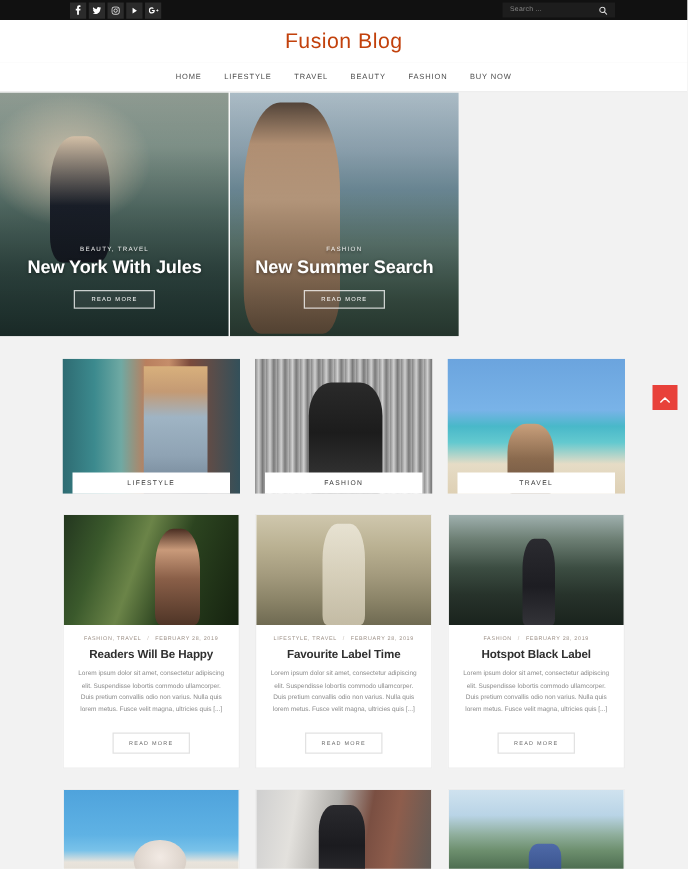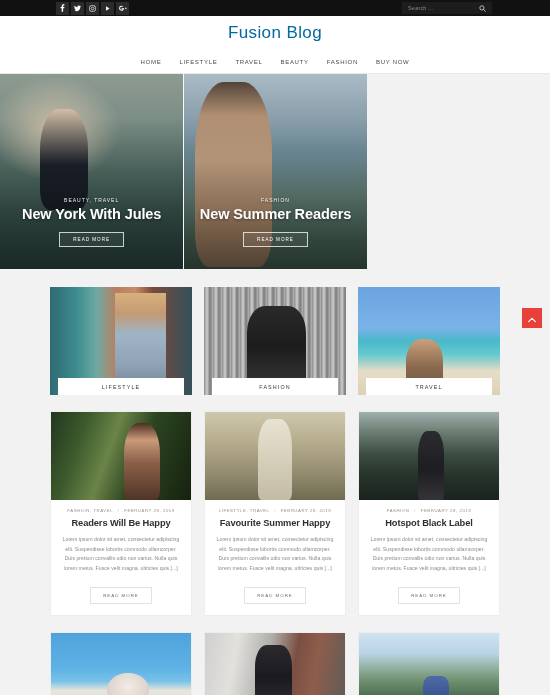--- a/index.html
+++ b/index.html
@@ -67,21 +67,21 @@
   
   .masthead {
     background: #ffffff;
     height: 34px;
     display: flex; align-items: center; justify-content: center;
   }
   .site-title {
     font-size: 17px;
     font-weight: 400;
     letter-spacing: .4px;
-    color: #0369a1;
+    color: #c2410c;
   }
 
   
   .nav {
     background: #ffffff;
     height: 24px;
     display: flex; align-items: center; justify-content: center;
     gap: 18px;
     border-bottom: 1px solid #e9e9e9;
   }
@@ -371,21 +371,21 @@
       <span class="hero-btn">READ MORE</span>
     </div>
   </div>
 
 
   <div class="hero-cell">
     <div class="hero-bg photo-sea"></div>
     <div class="hero-shade"></div>
     <div class="hero-cap">
       <div class="hero-cat">FASHION</div>
-      <div class="hero-title">New Summer Readers</div>
+      <div class="hero-title">New Summer Search</div>
       <span class="hero-btn">READ MORE</span>
     </div>
   </div>
 </section>
 
 <section class="section-pad">
   <div class="grid3">
     <div class="cat-card">
       <div class="cat-img ci1"></div>
       <div class="cat-label">LIFESTYLE</div>
@@ -423,21 +423,21 @@
     <article class="post-card">
       <div class="post-thumb">
         <div class="pi2"></div>
       </div>
       <div class="post-body">
         <div class="post-meta">
           <span>LIFESTYLE, TRAVEL</span>
           <span class="sep">/</span>
           <span>FEBRUARY 28, 2019</span>
         </div>
-        <h2 class="post-title">Favourite Summer Happy</h2>
+        <h2 class="post-title">Favourite Label Time</h2>
         <p class="post-excerpt">Lorem ipsum dolor sit amet, consectetur adipiscing elit. Suspendisse lobortis commodo ullamcorper. Duis pretium convallis odio non varius. Nulla quis lorem metus. Fusce velit magna, ultricies quis [...]</p>
         <span class="post-btn">READ MORE</span>
       </div>
     </article>
 
     <article class="post-card">
       <div class="post-thumb">
         <div class="pi3"></div>
       </div>
       <div class="post-body">

